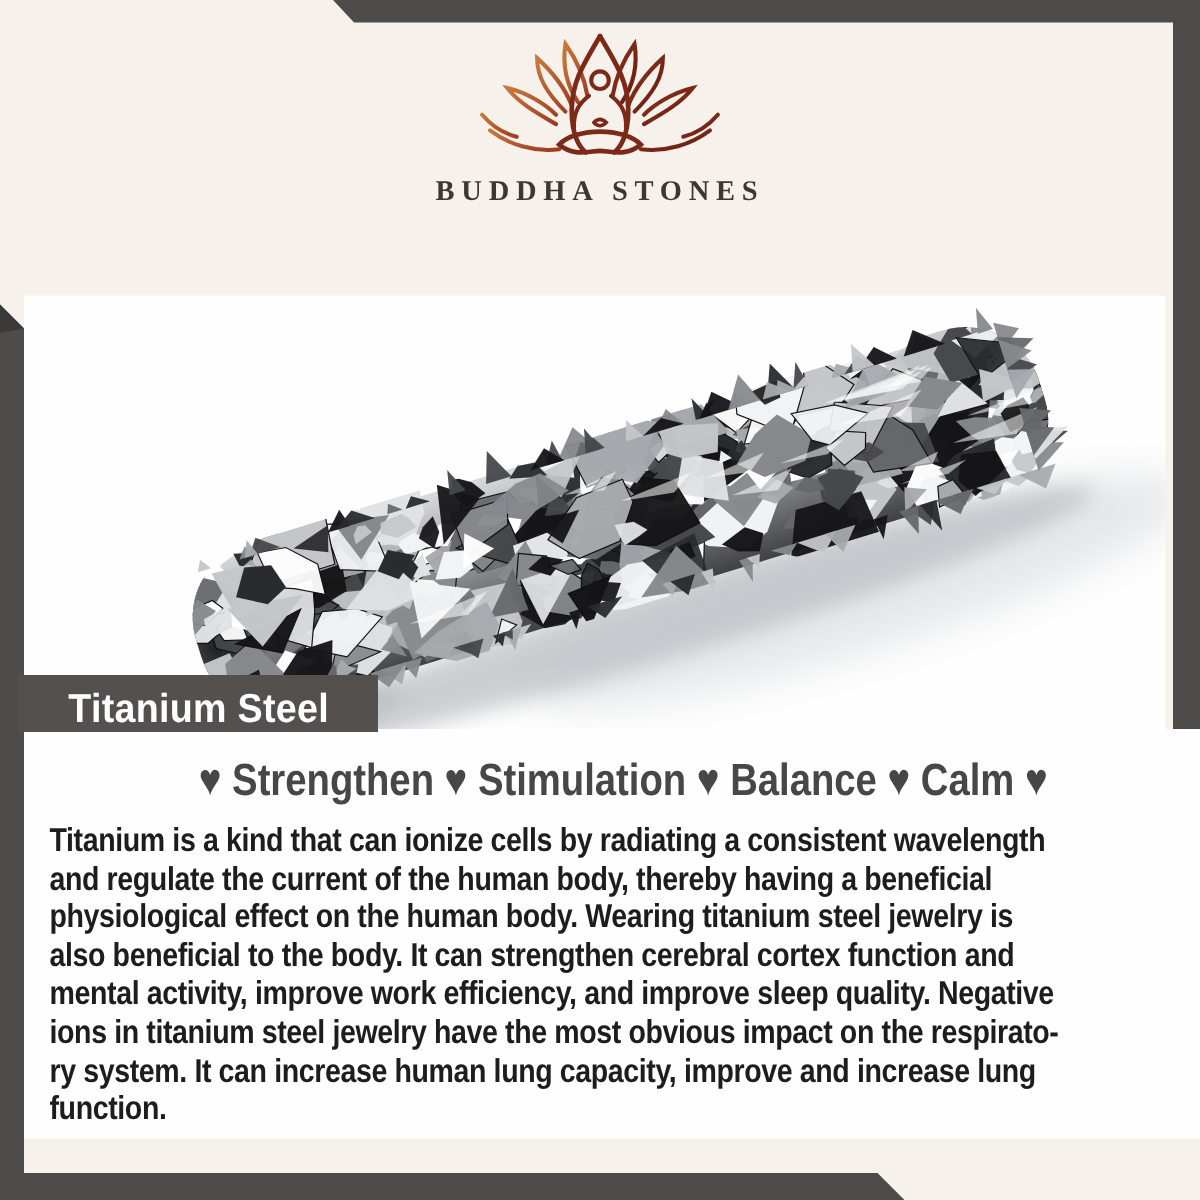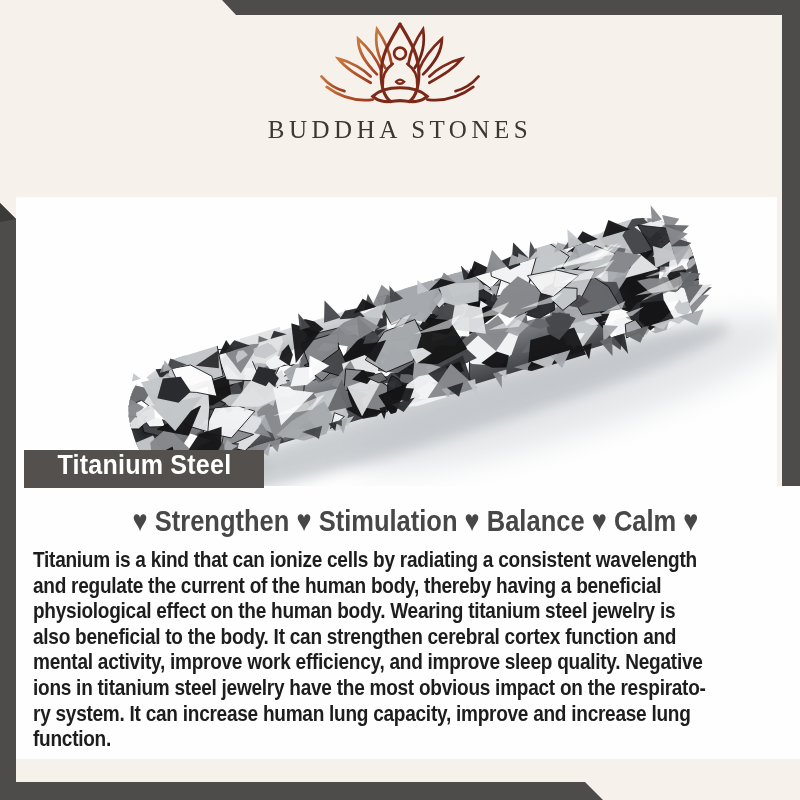--- a/index.html
+++ b/index.html
@@ -9,22 +9,22 @@
     font-family:"Liberation Sans", sans-serif;
   }
   .stage{position:absolute;inset:0;width:800px;height:800px;}
   svg.ribbons{position:absolute;left:0;top:0;z-index:1;}
 
   
   .logo-wrap{position:absolute;left:0;top:22px;width:800px;text-align:center;z-index:3;}
   .brand-name{
     margin-top:2px;
     font-family:"Liberation Serif", serif;
-    font-size:25px;letter-spacing:4.5px;color:var(--brand_text,#3e3633);
-    font-weight:400;
+    font-size:19px;letter-spacing:4.5px;color:var(--brand_text,#3e3633);
+    font-weight:700;
   }
 
   
   .header-band{
     position:absolute;left:165px;top:140px;width:472px;height:57px;
     background:var(--band,#fcfaf7);z-index:2;
     display:flex;align-items:center;justify-content:center;
   }
   .header-band .title{
     font-weight:700;font-size:37px;color:var(--title_text,#4b4b4b);
@@ -33,23 +33,23 @@
   }
 
   
   .photo-panel{
     position:absolute;left:16px;top:197px;width:761px;height:295px;
     background:var(--panel,#fefefe);z-index:2;overflow:hidden;
   }
 
   
   .label-bar{
-    position:absolute;left:24px;top:450px;width:240px;height:38px;
+    position:absolute;left:12px;top:450px;width:240px;height:38px;
     background:var(--label_bg,rgba(79,76,73,0.93));z-index:4;
-    display:flex;align-items:flex-start;justify-content:center;
+    display:flex;align-items:flex-end;justify-content:center;
   }
   .label-bar .label-text{
     color:var(--label_text,#ffffff);font-weight:700;font-size:27px;
     white-space:nowrap;transform:scaleX(0.93);letter-spacing:0.2px;
   }
 
   
   .text-panel{
     position:absolute;left:16px;top:486px;width:799px;height:273px;
     background:var(--panel,#fefefe);z-index:2;

